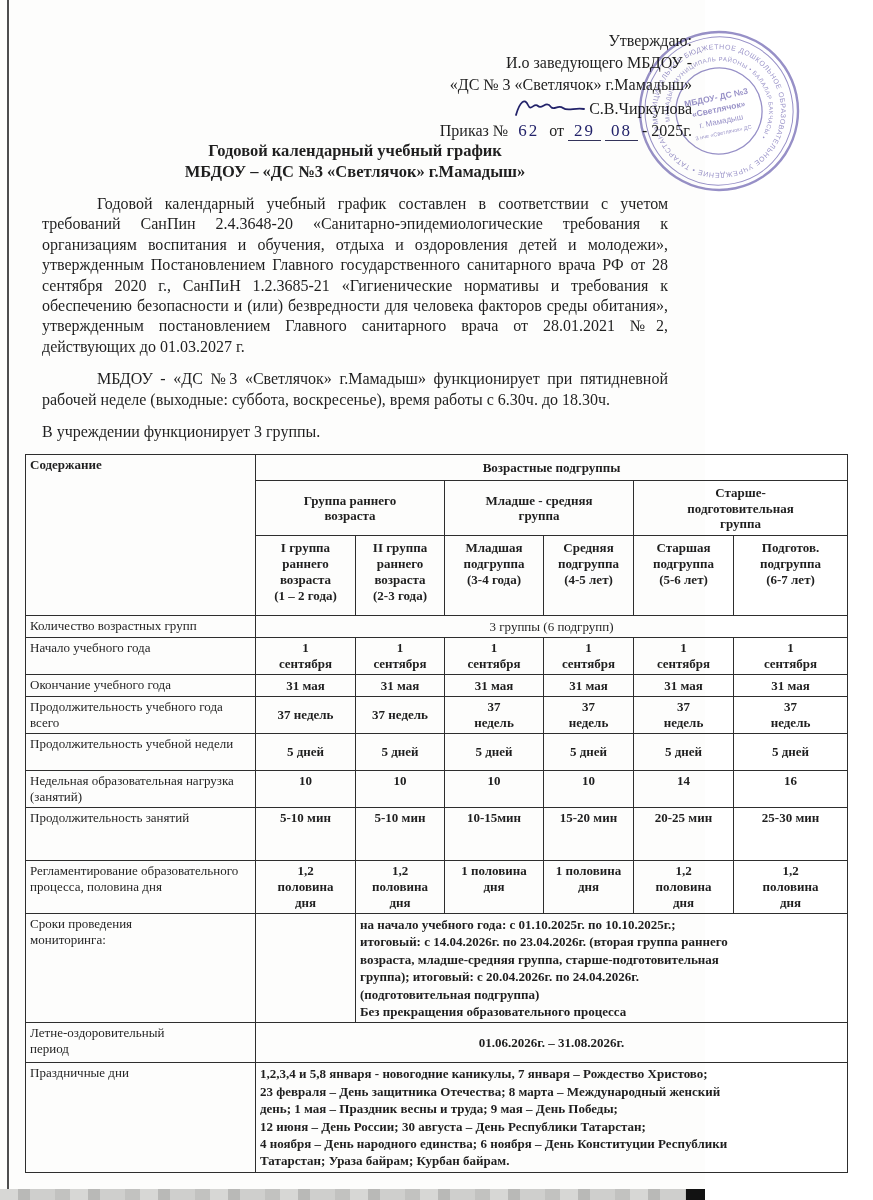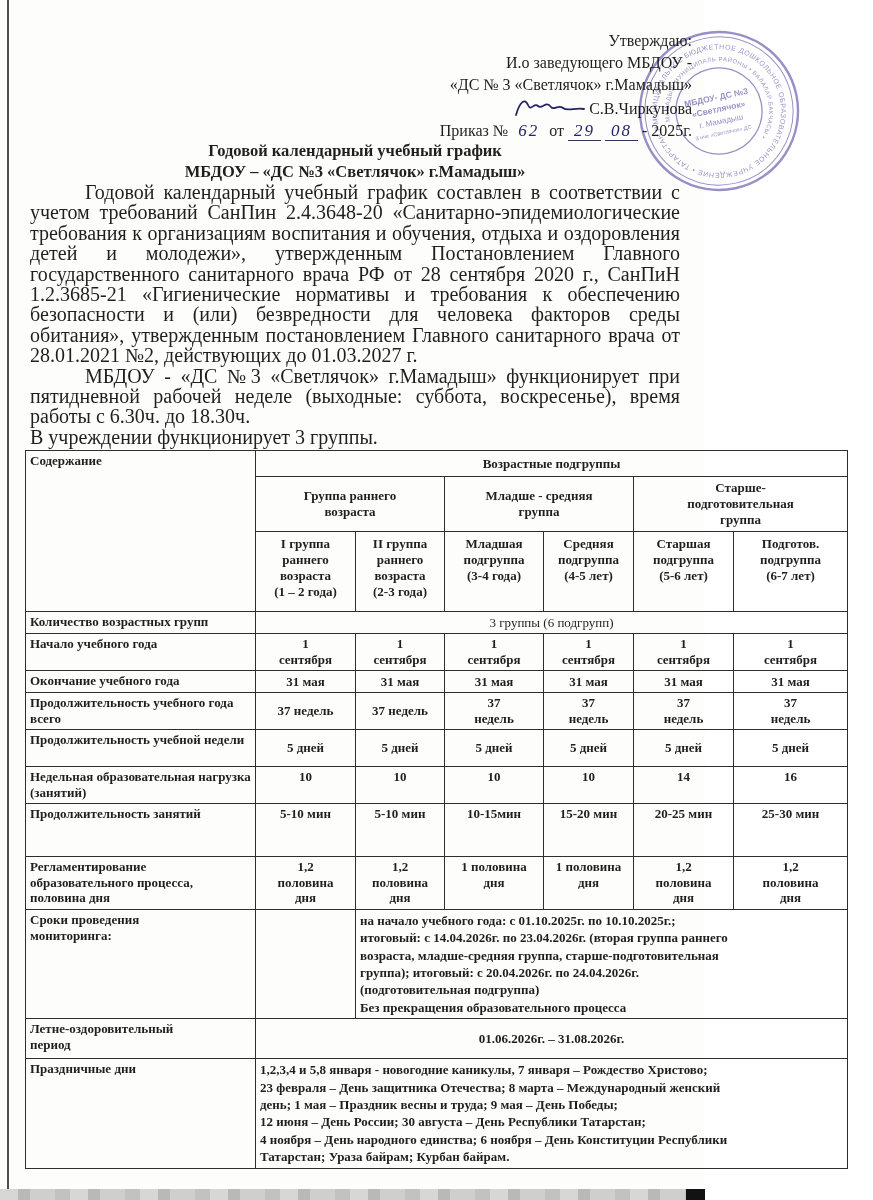--- a/index.html
+++ b/index.html
@@ -9,38 +9,38 @@
   .scan-edge-left{position:absolute;left:7px;top:0;bottom:8px;width:2px;background:#222;opacity:.8;}
   .scan-bottom{position:absolute;left:0;right:0;bottom:0;height:11px;
       background:repeating-linear-gradient(90deg,#d7d7d5 0 18px,#b9b9b7 18px 30px,#cfcfcd 30px 55px,#c2c2c0 55px 70px);}
   .scan-corner{position:absolute;right:0;bottom:0;width:19px;height:11px;background:#121212;}
 
   
   .approval{position:absolute;top:30px;right:13px;text-align:right;
       font-size:16px;line-height:22px;z-index:2;}
   .approval .sig-row{white-space:nowrap;}
   .sig-svg{vertical-align:-6px;margin-right:2px;}
-  .hand{font-style:italic;color:#23236a;font-size:17px;padding:0 6px;letter-spacing:2px;}
+  .hand{color:#23236a;font-size:17px;padding:0 6px;letter-spacing:2px;}
   .hand.u{border-bottom:1.5px solid #33335a;}
 
   
   .stamp{position:absolute;left:636px;top:28px;z-index:3;opacity:.58;
       transform:rotate(-12deg);mix-blend-mode:multiply;}
 
   
   .content{position:relative;z-index:1;padding:141px 25px 0 30px;}
   .title{text-align:center;font-weight:bold;font-size:16.5px;line-height:20.5px;}
-  .para{margin:0;font-size:20px;line-height:20.4px;text-align:justify;}
+  .para{margin:12px;font-size:16px;line-height:20.4px;text-align:justify;}
   .para.indent{text-indent:55px;}
 
   
   table.sched{border-collapse:collapse;table-layout:fixed;width:822px;margin-left:-5px;margin-top:3px;
       font-size:13px;line-height:1.22;}
   table.sched td{border:1.4px solid #2e2e2e;padding:2px 4px;overflow:hidden;}
-  td.lbl{vertical-align:top;text-align:left;font-weight:bold;margin-left:24px;}
+  td.lbl{vertical-align:top;text-align:left;font-weight:normal;margin-left:24px;}
   td.hdr{font-weight:bold;text-align:center;vertical-align:middle;}
   td.hdr.top{vertical-align:top;padding-top:4px;}
   td.hdr.left{text-align:left;vertical-align:top;}
   td.val{font-weight:bold;text-align:center;vertical-align:middle;}
   td.val.top{vertical-align:top;padding-top:2px;}
   td.txt{font-weight:bold;text-align:left;vertical-align:top;line-height:17.4px;padding:3px 6px;}
   .pre{white-space:pre-line;}
   tr.h1{height:26px;} tr.h2{height:55px;} tr.h3{height:80px;}
   tr.r-sm{height:22px;} tr.r-md{height:36px;} tr.r-37{height:37px;}
   tr.r-lg{height:53px;} tr.r-mon{height:109px;} tr.r-sum{height:40px;} tr.r-hol{height:110px;}

